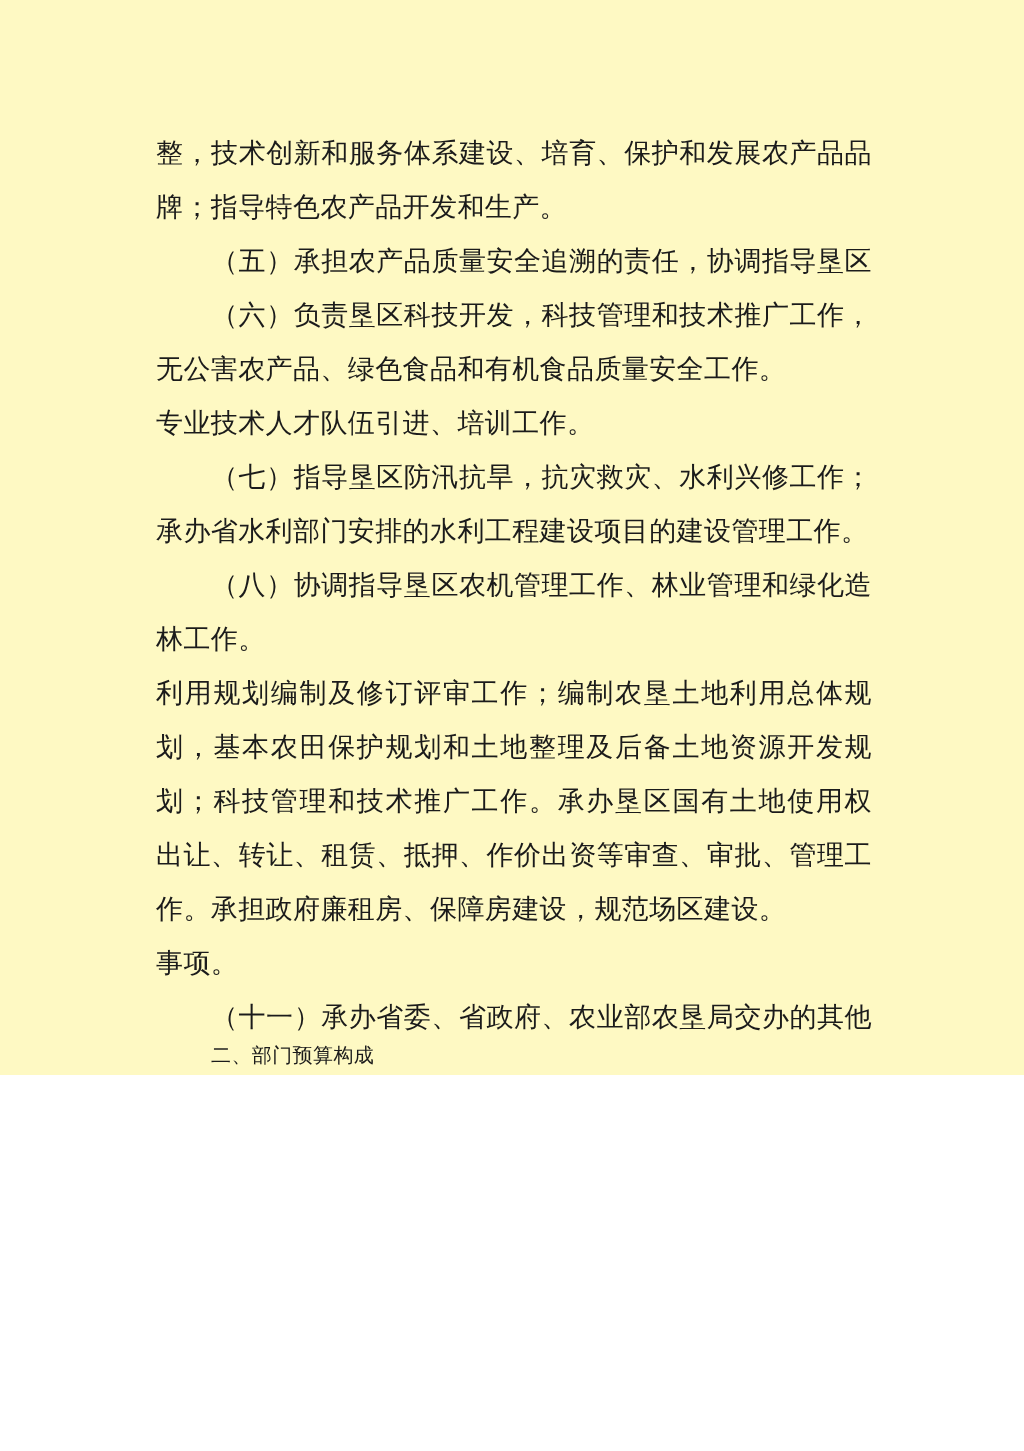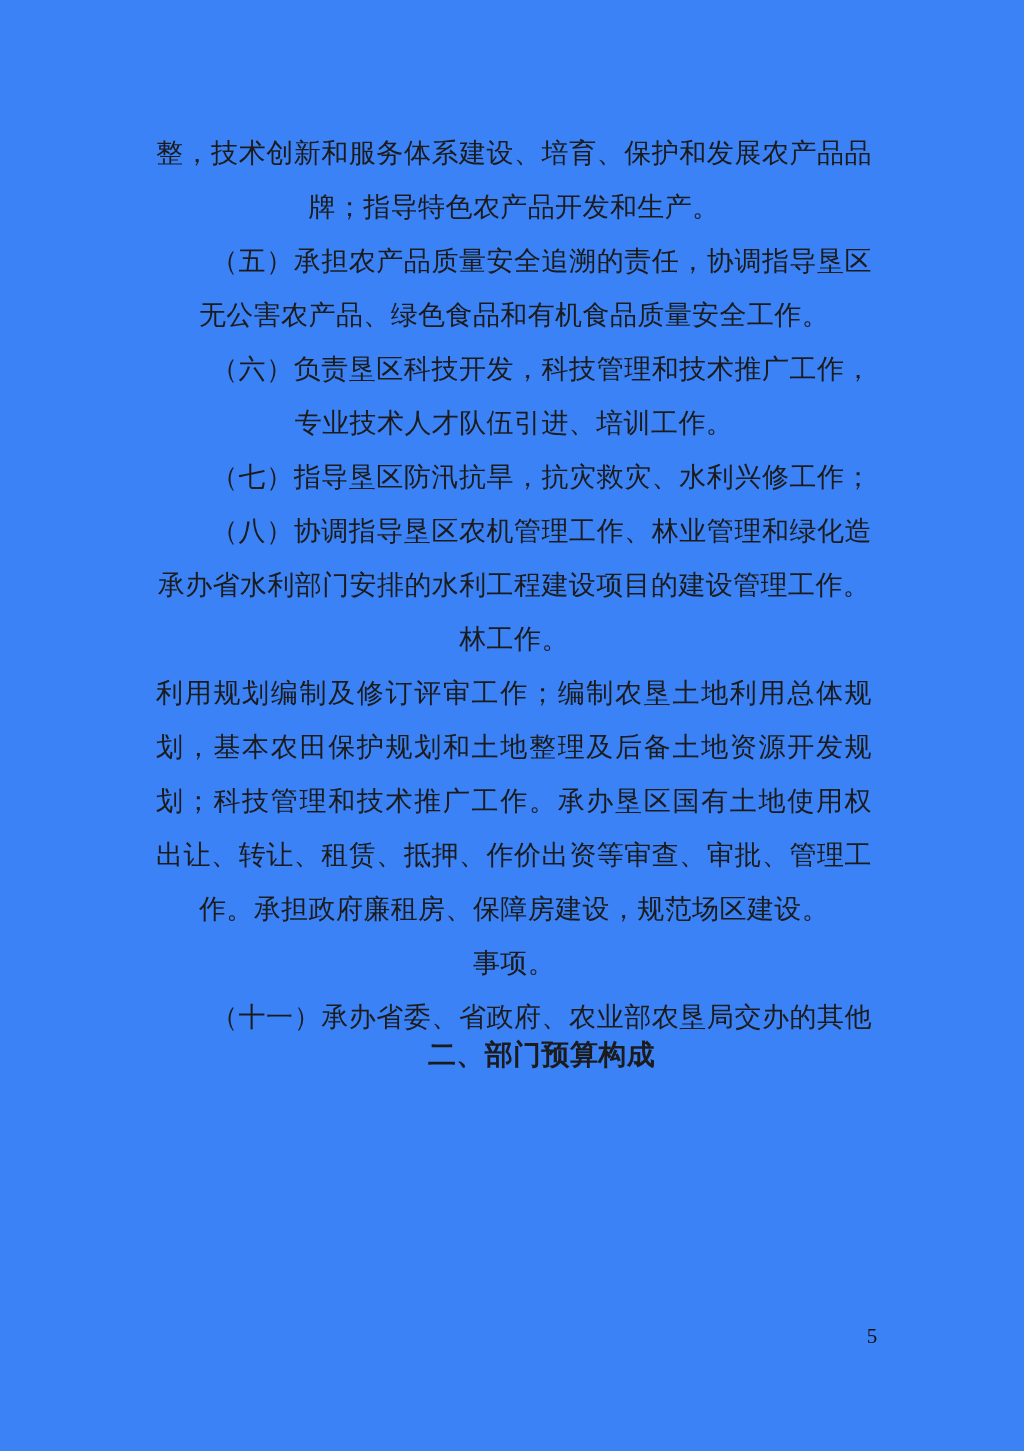--- a/index.html
+++ b/index.html
@@ -3,52 +3,52 @@
 <meta charset="utf-8">
 <style>
   html, body {
     margin: 0;
     padding: 0;
     background: #ffffff;
   }
   .page {
     position: relative;
     width: 1024px;
-    height: 1451px;
-    background: #3b82f6;
+    height: 1075px;
+    background: #fef9c3;
     color: #1b1b1b;
     font-family: "Liberation Serif", "DejaVu Serif", serif;
     overflow: hidden;
   }
   .text-block {
     position: absolute;
     left: 156px;
     top: 126px;
     width: 716px;
   }
   .line {
     height: 54px;
     line-height: 54px;
     font-size: 27px;
     letter-spacing: 0.4px;
-    text-align: center;
+    text-align: left;
     white-space: normal;
   }
   .fill {
     text-align: justify;
     text-align-last: justify;
     text-justify: inter-character;
   }
   .indent {
     padding-left: 55px;
   }
   .heading {
     font-family: "Liberation Sans", "DejaVu Sans", sans-serif;
-    font-weight: 700;
-    font-size: 28px;
+    font-weight: 400;
+    font-size: 20px;
     margin-top: -16px;
   }
   .after-heading {
     margin-top: 10px;
   }
   .page-number {
     position: absolute;
     left: 860px;
     top: 1322px;
     width: 24px;
@@ -60,26 +60,26 @@
   }
 </style>
 </head>
 <body>
 
 <div class="page">
   <div class="text-block">
     <div class="line fill">整，技术创新和服务体系建设、培育、保护和发展农产品品</div>
     <div class="line">牌；指导特色农产品开发和生产。</div>
     <div class="line fill indent">（五）承担农产品质量安全追溯的责任，协调指导垦区</div>
+    <div class="line fill indent">（六）负责垦区科技开发，科技管理和技术推广工作，</div>
     <div class="line">无公害农产品、绿色食品和有机食品质量安全工作。</div>
-    <div class="line fill indent">（六）负责垦区科技开发，科技管理和技术推广工作，</div>
     <div class="line">专业技术人才队伍引进、培训工作。</div>
     <div class="line fill indent">（七）指导垦区防汛抗旱，抗灾救灾、水利兴修工作；</div>
+    <div class="line">承办省水利部门安排的水利工程建设项目的建设管理工作。</div>
     <div class="line fill indent">（八）协调指导垦区农机管理工作、林业管理和绿化造</div>
-    <div class="line">承办省水利部门安排的水利工程建设项目的建设管理工作。</div>
     <div class="line">林工作。</div>
     <div class="line fill">利用规划编制及修订评审工作；编制农垦土地利用总体规</div>
     <div class="line fill">划，基本农田保护规划和土地整理及后备土地资源开发规</div>
     <div class="line fill">划；科技管理和技术推广工作。承办垦区国有土地使用权</div>
     <div class="line fill">出让、转让、租赁、抵押、作价出资等审查、审批、管理工</div>
     <div class="line">作。承担政府廉租房、保障房建设，规范场区建设。</div>
     <div class="line">事项。</div>
     <div class="line fill indent">（十一）承办省委、省政府、农业部农垦局交办的其他</div>
     <div class="line heading indent">二、部门预算构成</div>
   </div>

